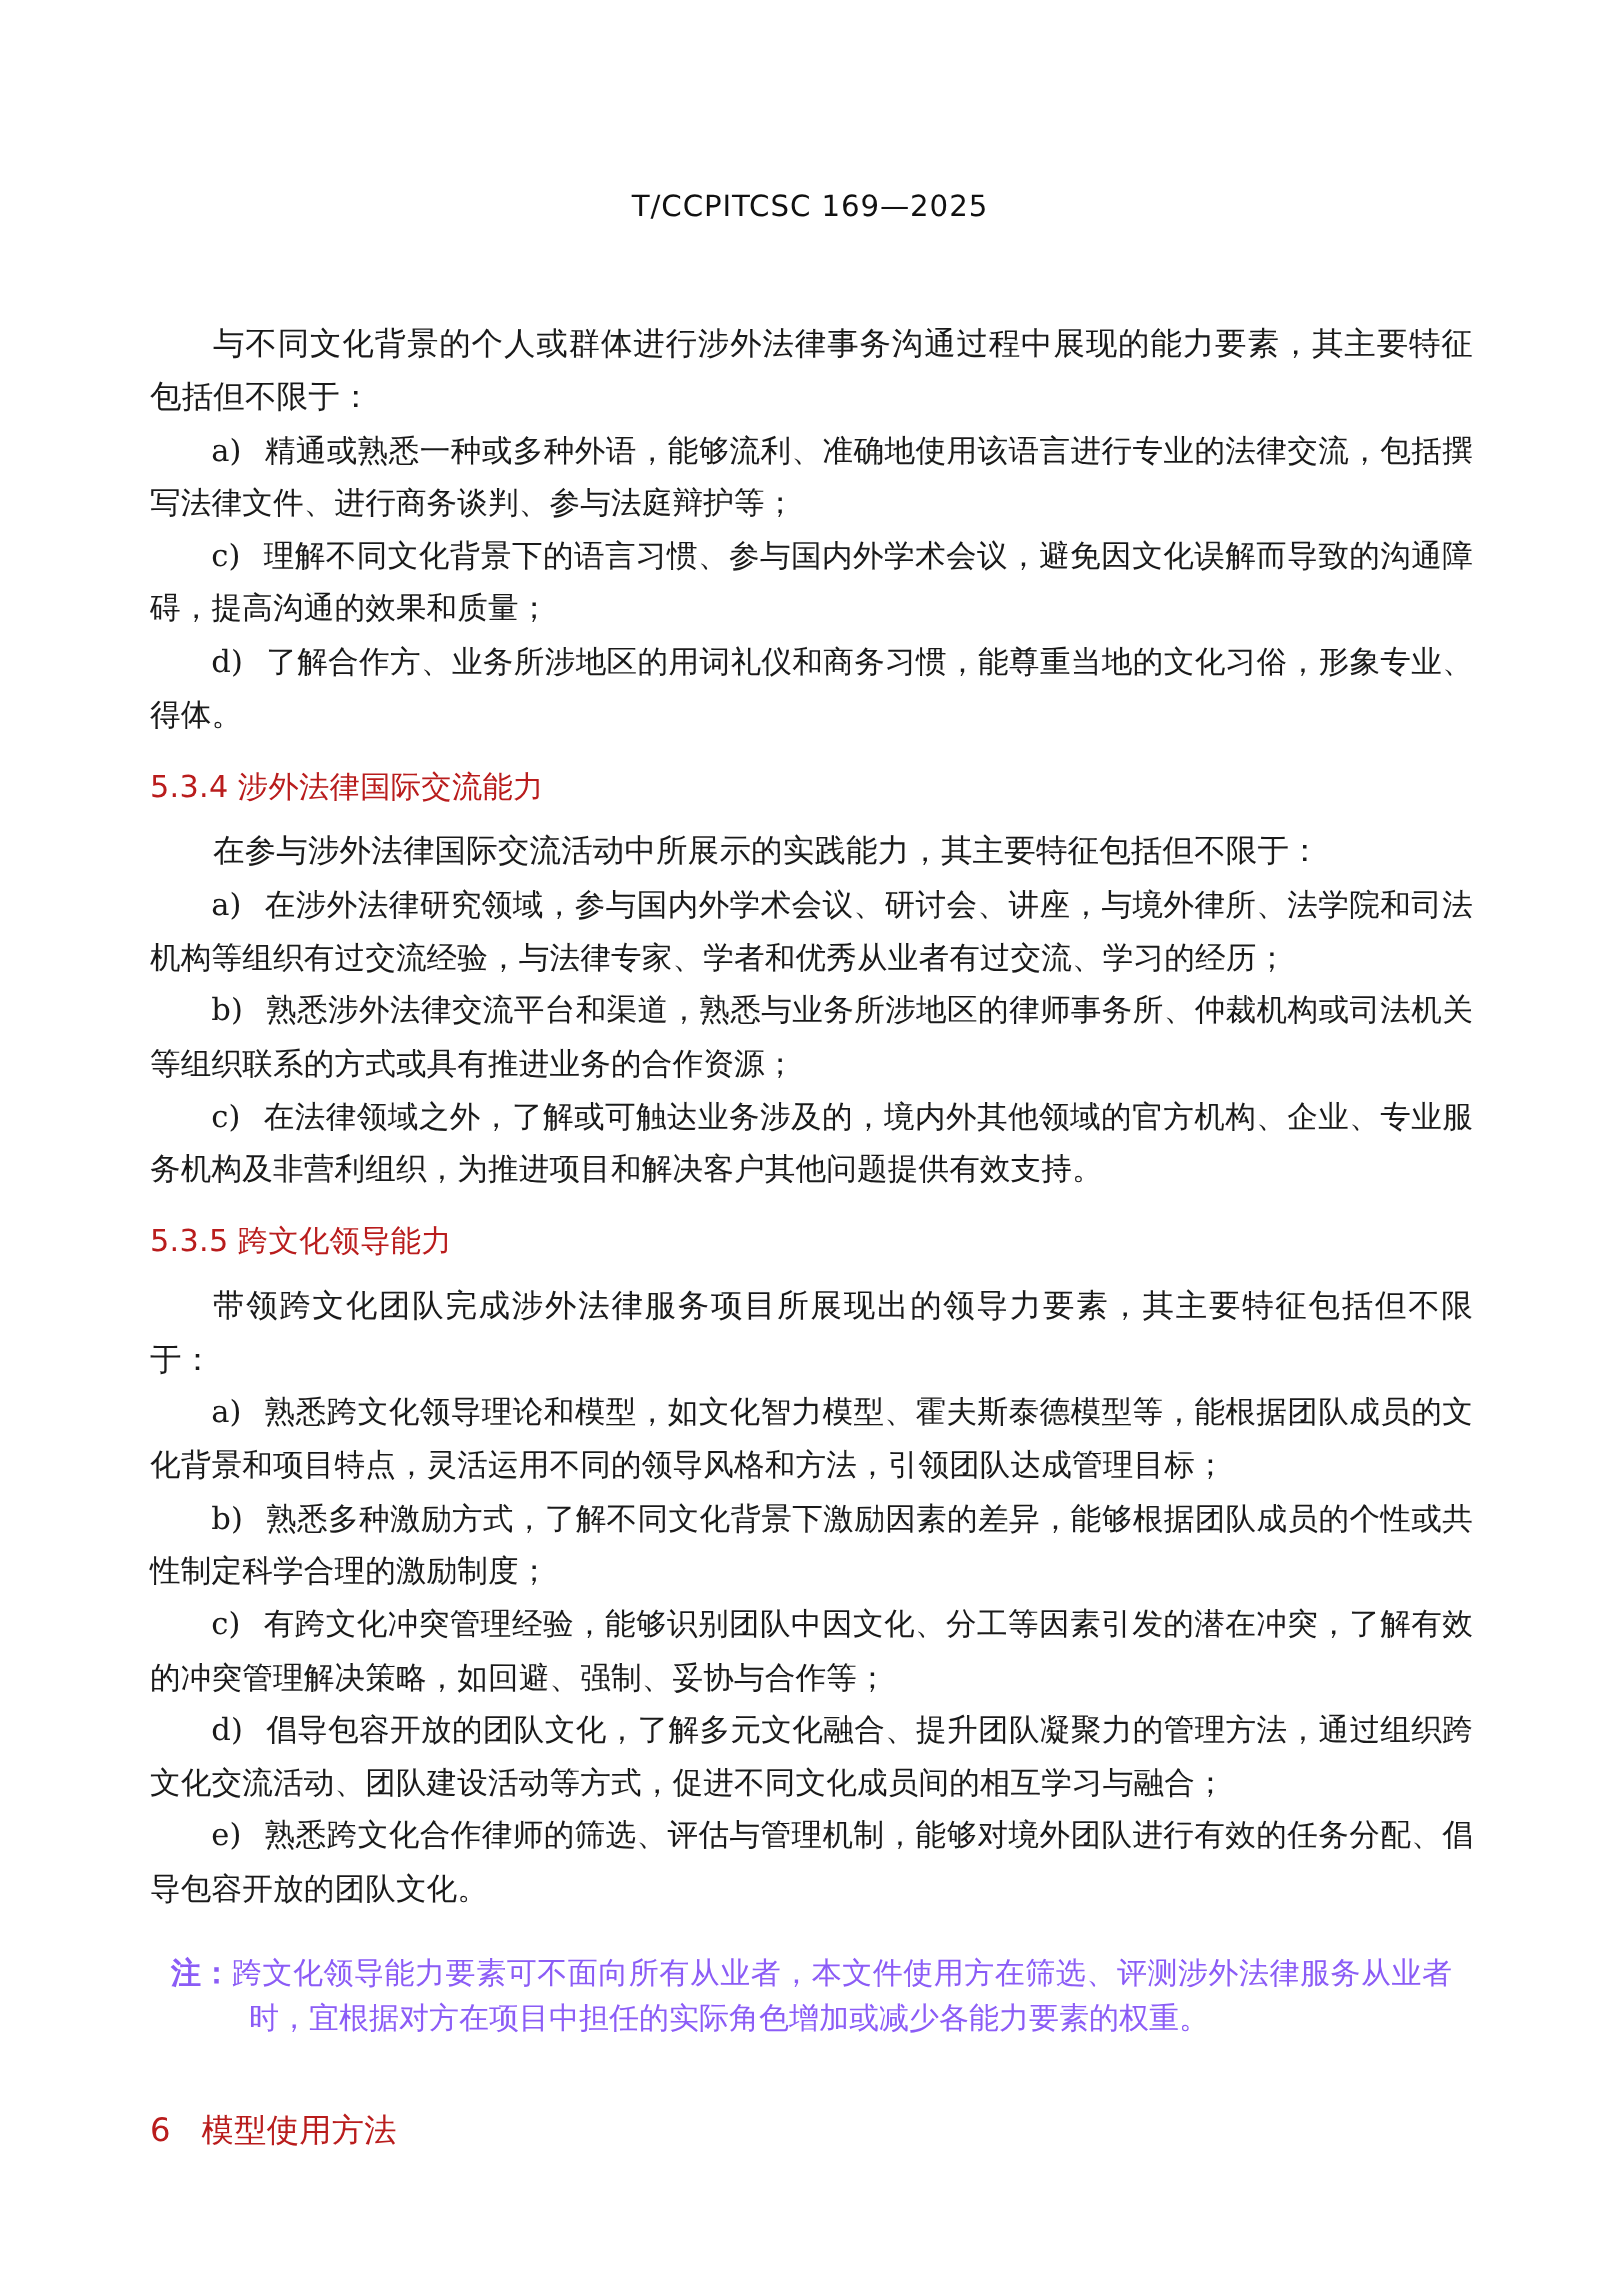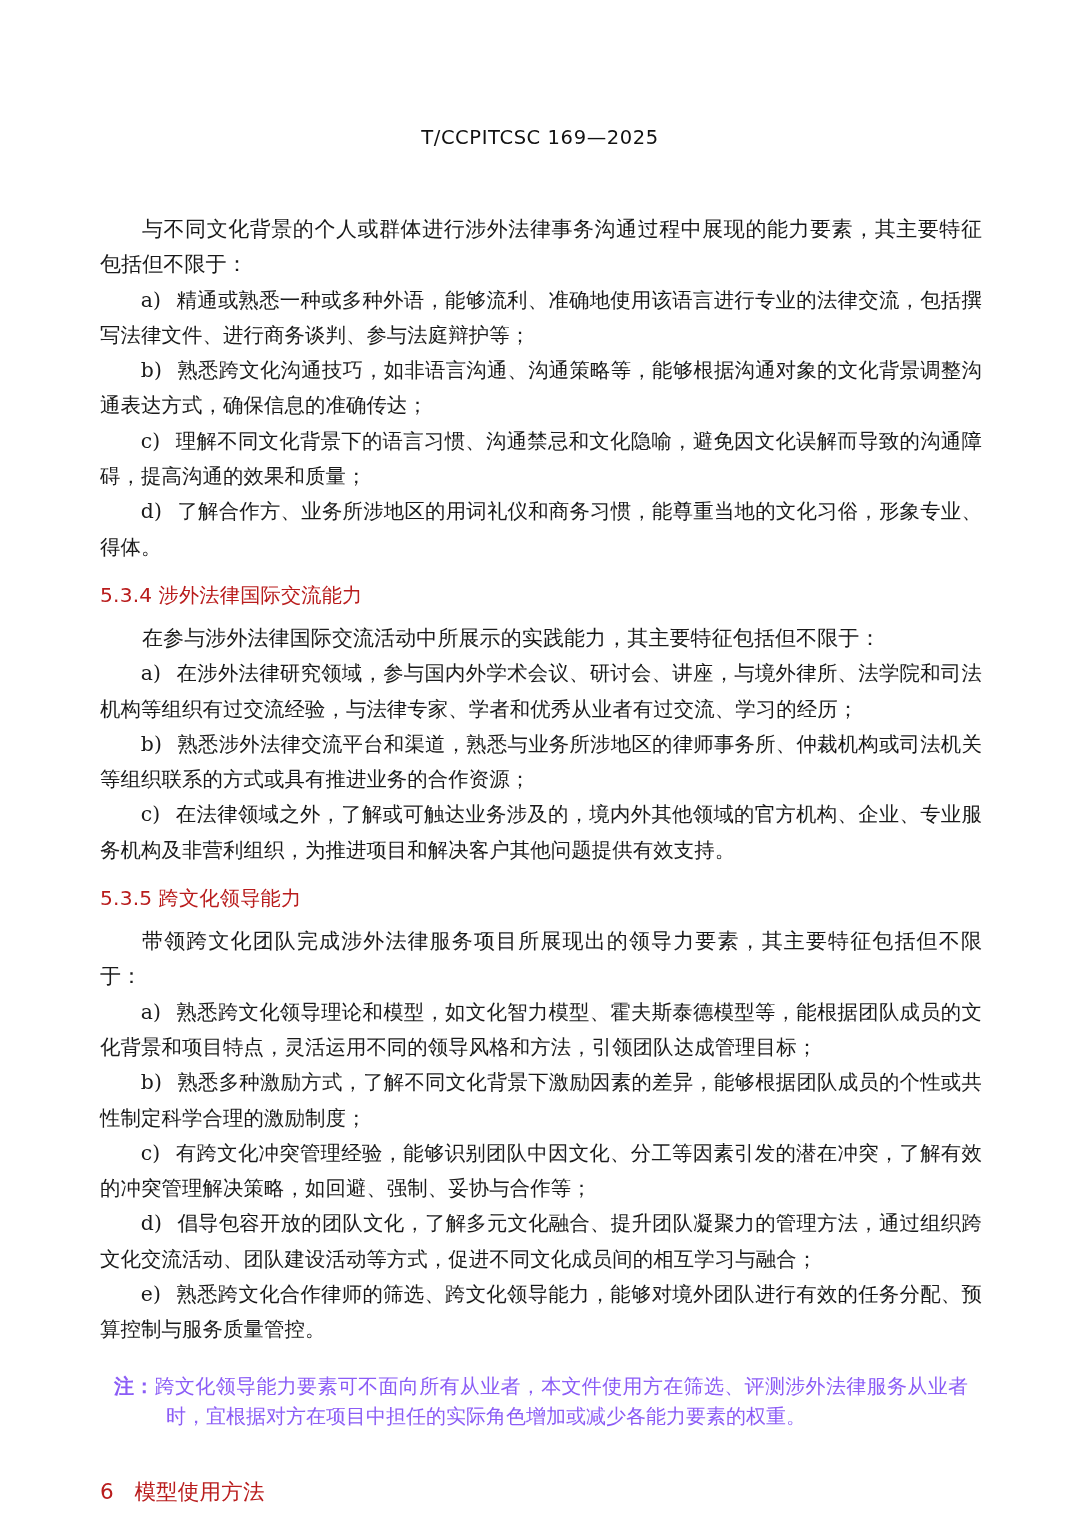--- a/index.html
+++ b/index.html
@@ -151,24 +151,21 @@
   <div class="page-header">T/CCPITCSC 169—2025</div>
 
   <div class="content">
 
     <p class="body">与不同文化背景的个人或群体进行涉外法律事务沟通过程中展现的能力要素，其主要特征包括但不限于：</p>
 
     <p class="item">
       <span class="marker">a)</span><span>精通或熟悉一种或多种外语，能够流利、准确地使用该语言进行专业的法律交流，包括撰写法律文件、进行商务谈判、参与法庭辩护等；</span>
     </p>
     <p class="item">
-      <span class="marker">b)</span><span>熟悉跨文化沟通技巧，如非语言沟通、沟通策略等，能够根据沟通对象的文化背景调整沟通表达方式，确保信息的准确传达；</span>
-    </p>
-    <p class="item">
-      <span class="marker">c)</span><span>理解不同文化背景下的语言习惯、沟通禁忌和文化隐喻，避免因文化误解而导致的沟通障碍，提高沟通的效果和质量；</span>
+      <span class="marker">c)</span><span>理解不同文化背景下的语言习惯、参与国内外学术会议，避免因文化误解而导致的沟通障碍，提高沟通的效果和质量；</span>
     </p>
     <p class="item">
       <span class="marker">d)</span><span>了解合作方、业务所涉地区的用词礼仪和商务习惯，能尊重当地的文化习俗，形象专业、得体。</span>
     </p>
 
     <h4 class="clause">
       <span class="num">5.3.4</span><span>涉外法律国际交流能力</span>
     </h4>
     <p class="body">在参与涉外法律国际交流活动中所展示的实践能力，其主要特征包括但不限于：</p>
     <p class="item">
@@ -191,21 +188,21 @@
     <p class="item">
       <span class="marker">b)</span><span>熟悉多种激励方式，了解不同文化背景下激励因素的差异，能够根据团队成员的个性或共性制定科学合理的激励制度；</span>
     </p>
     <p class="item">
       <span class="marker">c)</span><span>有跨文化冲突管理经验，能够识别团队中因文化、分工等因素引发的潜在冲突，了解有效的冲突管理解决策略，如回避、强制、妥协与合作等；</span>
     </p>
     <p class="item">
       <span class="marker">d)</span><span>倡导包容开放的团队文化，了解多元文化融合、提升团队凝聚力的管理方法，通过组织跨文化交流活动、团队建设活动等方式，促进不同文化成员间的相互学习与融合；</span>
     </p>
     <p class="item">
-      <span class="marker">e)</span><span>熟悉跨文化合作律师的筛选、跨文化领导能力，能够对境外团队进行有效的任务分配、预算控制与服务质量管控。</span>
+      <span class="marker">e)</span><span>熟悉跨文化合作律师的筛选、评估与管理机制，能够对境外团队进行有效的任务分配、倡导包容开放的团队文化。</span>
     </p>
 
     <p class="note">
       <span class="note-label">注：</span><span>跨文化领导能力要素可不面向所有从业者，本文件使用方在筛选、评测涉外法律服务从业者时，宜根据对方在项目中担任的实际角色增加或减少各能力要素的权重。</span>
     </p>
 
     <h1 class="clause">
       <span class="num">6</span><span>模型使用方法</span>
     </h1>
 

